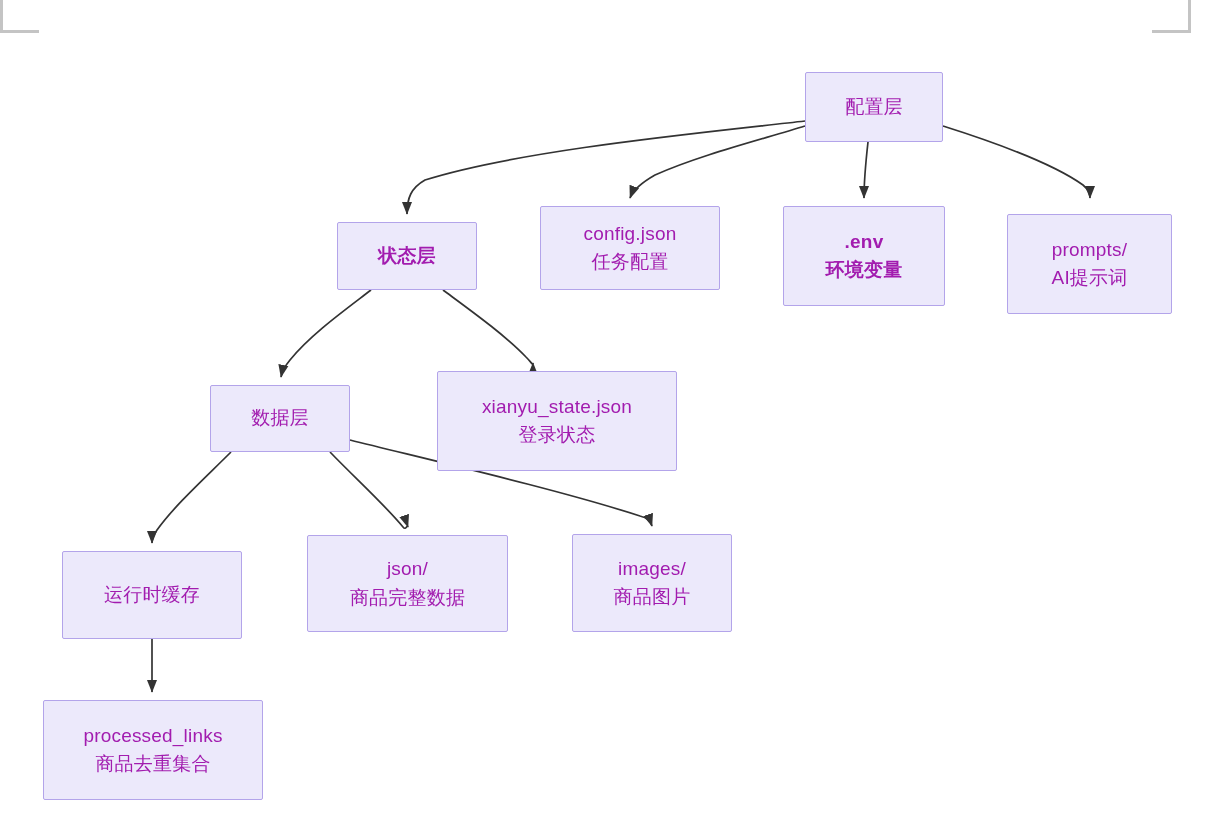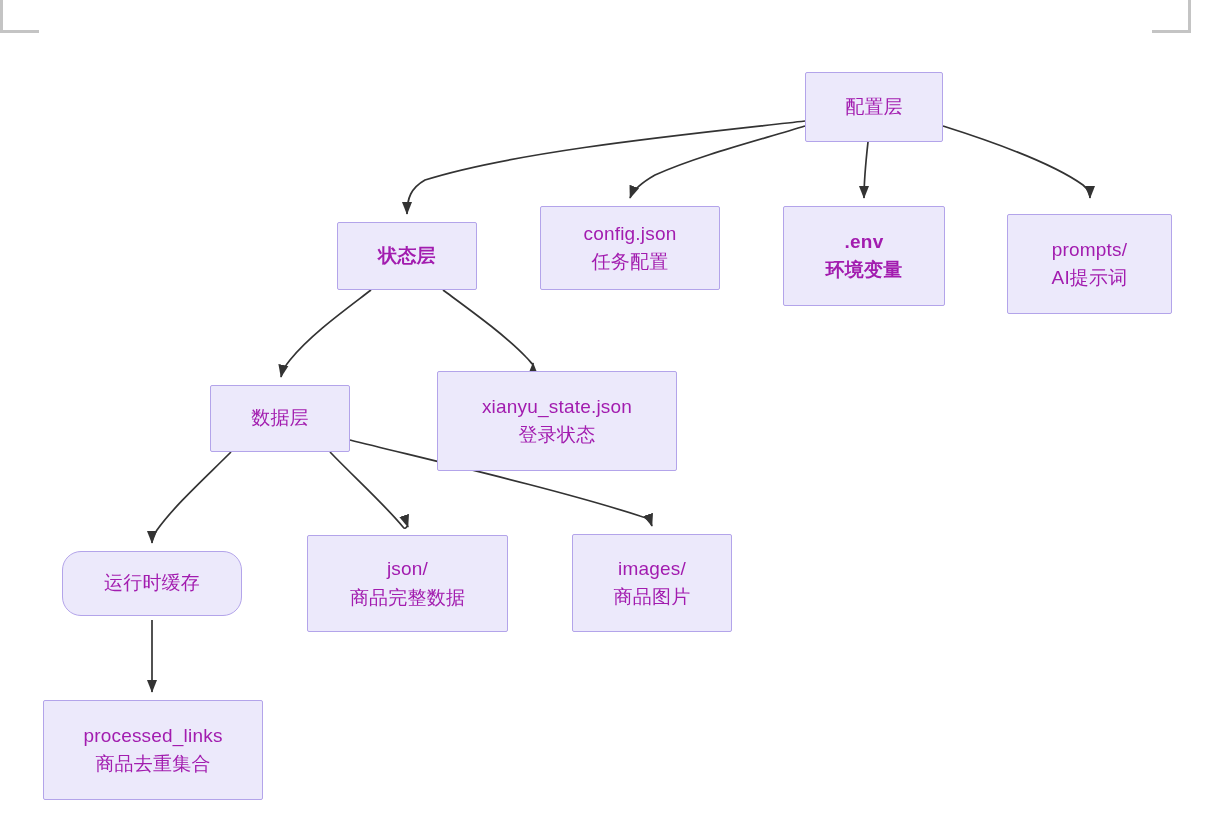--- a/index.html
+++ b/index.html
@@ -117,21 +117,21 @@
 
   <div class="node" style="left:210px; top:385px; width:140px; height:67px;">
     <span>数据层</span>
   </div>
 
   <div class="node" style="left:413px; top:371px; width:240px; height:100px;margin-left:24px;">
     <span>xianyu_state.json</span>
     <span class="l2">登录状态</span>
   </div>
 
-  <div class="node" style="left:62px; top:551px; width:180px; height:65px;border-radius:19px;">
+  <div class="node" style="left:62px; top:551px; width:180px; height:88px;">
     <span>运行时缓存</span>
   </div>
 
   <div class="node" style="left:307px; top:535px; width:201px; height:97px;">
     <span>json/</span>
     <span class="l2">商品完整数据</span>
   </div>
 
   <div class="node" style="left:572px; top:534px; width:160px; height:98px;">
     <span>images/</span>

